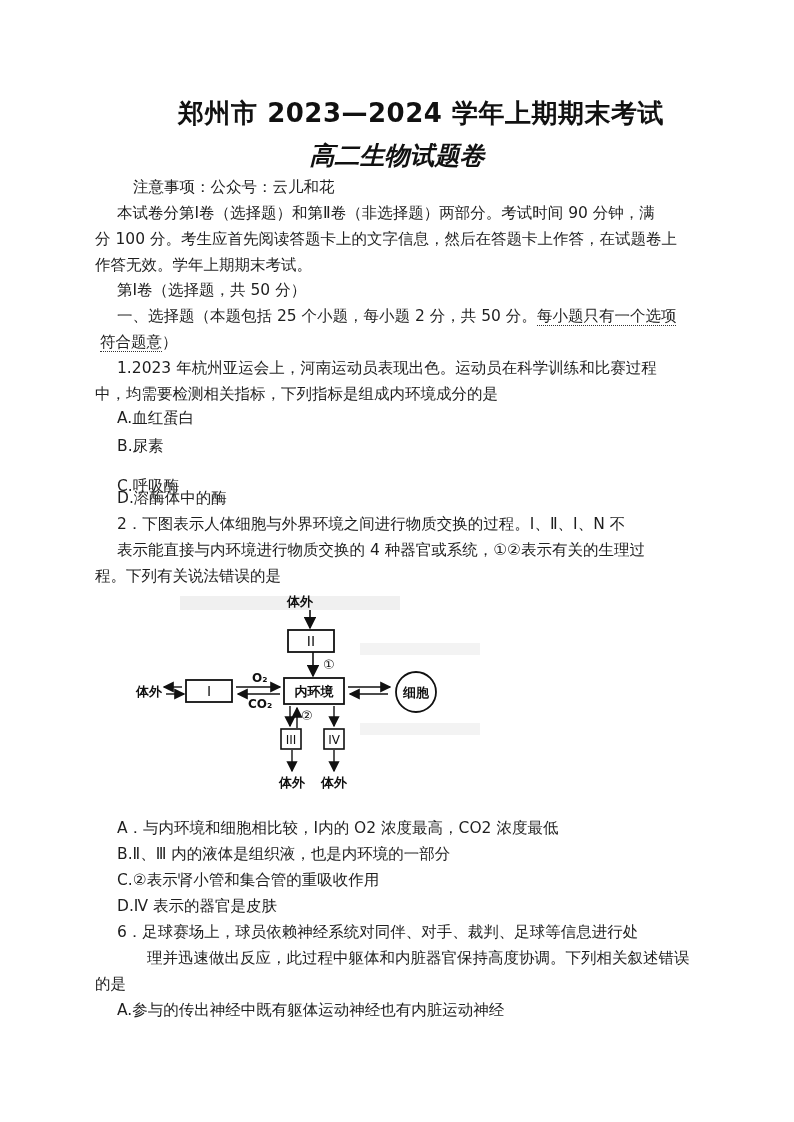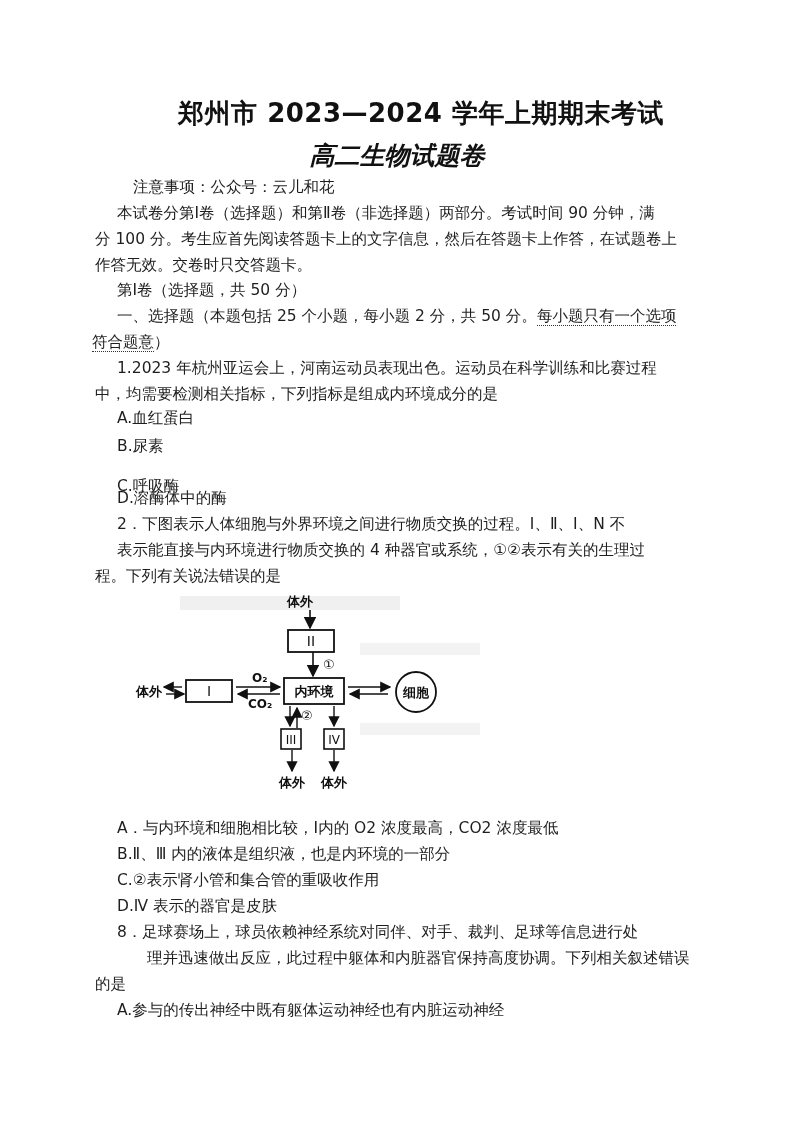--- a/index.html
+++ b/index.html
@@ -15,27 +15,27 @@
 </style>
 </head>
 <body>
 
 <div class="title t1">郑州市 2023—2024 学年上期期末考试</div>
 <div class="title t2">高二生物试题卷</div>
 
 <div class="line" style="left:133px; top:177px;">注意事项：公众号：云儿和花</div>
 <div class="line" style="left:117px; top:203px;">本试卷分第Ⅰ卷（选择题）和第Ⅱ卷（非选择题）两部分。考试时间 90 分钟，满</div>
 <div class="line" style="left:95px; top:229px;">分 100 分。考生应首先阅读答题卡上的文字信息，然后在答题卡上作答，在试题卷上</div>
-<div class="line" style="left:95px; top:255px;">作答无效。交卷时只交答题卡。</div>
+<div class="line" style="left:95px; top:255px;">作答无效。学年上期期末考试。</div>
 
 <div class="line" style="left:117px; top:280px;">第Ⅰ卷（选择题，共 50 分）</div>
 <div class="line" style="left:117px; top:306px;">
   <span>一、选择题（本题包括 25 个小题，每小题 2 分，共 50 分。</span><span class="ul-dot">每小题只有一个选项</span>
 </div>
-<div class="line" style="left:92px; top:332px;">
+<div class="line" style="left:100px; top:332px;">
   <span class="ul-dot">符合题意</span><span>）</span>
 </div>
 
 <div class="line" style="left:117px; top:358px;">1.2023 年杭州亚运会上，河南运动员表现出色。运动员在科学训练和比赛过程</div>
 <div class="line" style="left:95px; top:384px;">中，均需要检测相关指标，下列指标是组成内环境成分的是</div>
 <div class="line" style="left:117px; top:408px;">A.血红蛋白</div>
 <div class="line" style="left:117px; top:436px;">B.尿素</div>
 <div class="line" style="left:117px; top:476px;">C.呼吸酶</div>
 <div class="line" style="left:117px; top:488px;">D.溶酶体中的酶</div>
 
@@ -97,16 +97,16 @@
     <line x1="214" y1="162" x2="214" y2="183" stroke="#111" stroke-width="1.4" marker-end="url(#ah)"></line>
     <text x="214" y="199" font-size="13" font-weight="bold" text-anchor="middle">体外</text>
   </svg>
 </div>
 
 <div class="line" style="left:117px; top:818px;">A．与内环境和细胞相比较，Ⅰ内的 O2 浓度最高，CO2 浓度最低</div>
 <div class="line" style="left:117px; top:844px;">B.Ⅱ、Ⅲ 内的液体是组织液，也是内环境的一部分</div>
 <div class="line" style="left:117px; top:870px;text-align:right;">C.②表示肾小管和集合管的重吸收作用</div>
 <div class="line" style="left:117px; top:896px;">D.Ⅳ 表示的器官是皮肤</div>
 
-<div class="line" style="left:117px; top:922px;">8．足球赛场上，球员依赖神经系统对同伴、对手、裁判、足球等信息进行处</div>
+<div class="line" style="left:117px; top:922px;">6．足球赛场上，球员依赖神经系统对同伴、对手、裁判、足球等信息进行处</div>
 <div class="line" style="left:117px; top:948px;margin-left:30px;">理并迅速做出反应，此过程中躯体和内脏器官保持高度协调。下列相关叙述错误</div>
 <div class="line" style="left:95px; top:974px;">的是</div>
 <div class="line" style="left:117px; top:1000px;">A.参与的传出神经中既有躯体运动神经也有内脏运动神经</div>
 
 </body></html>

